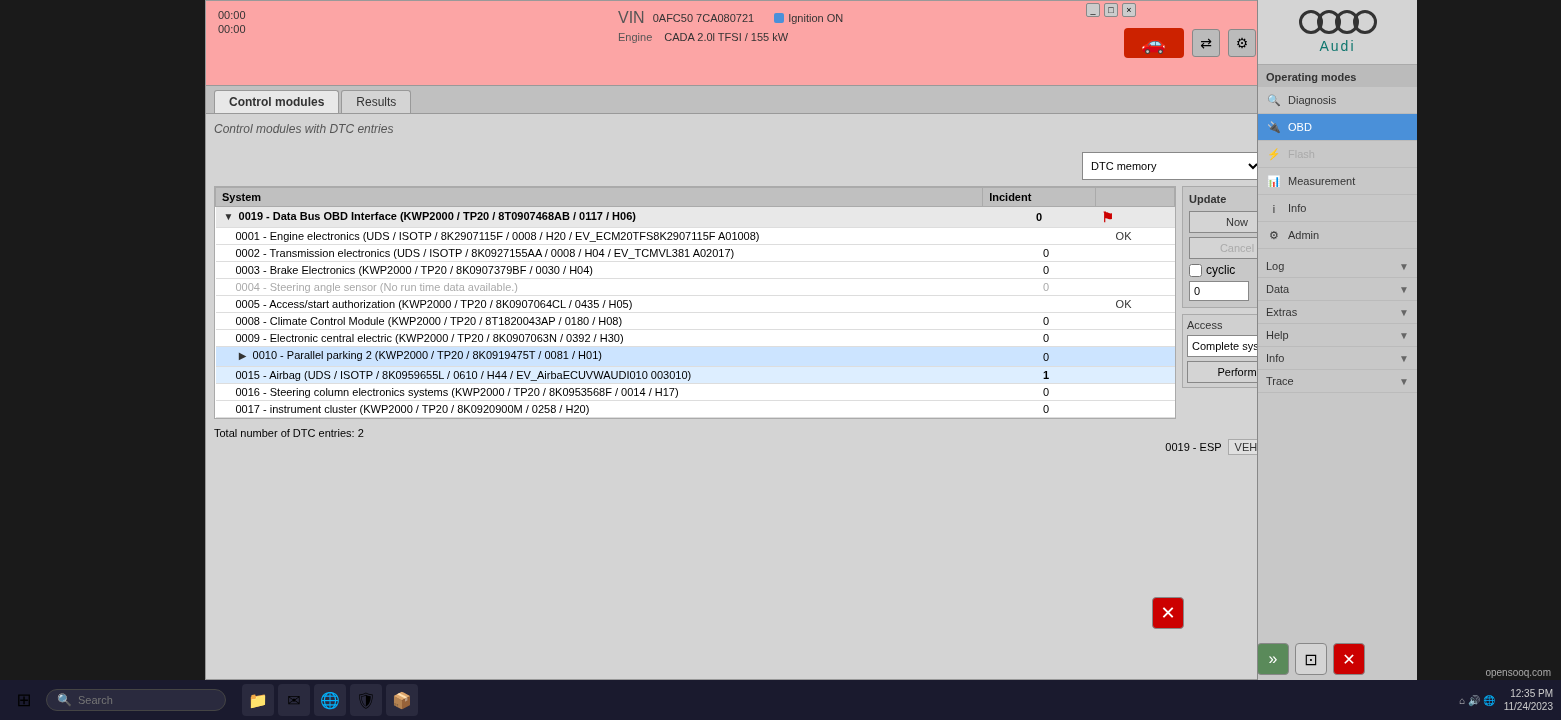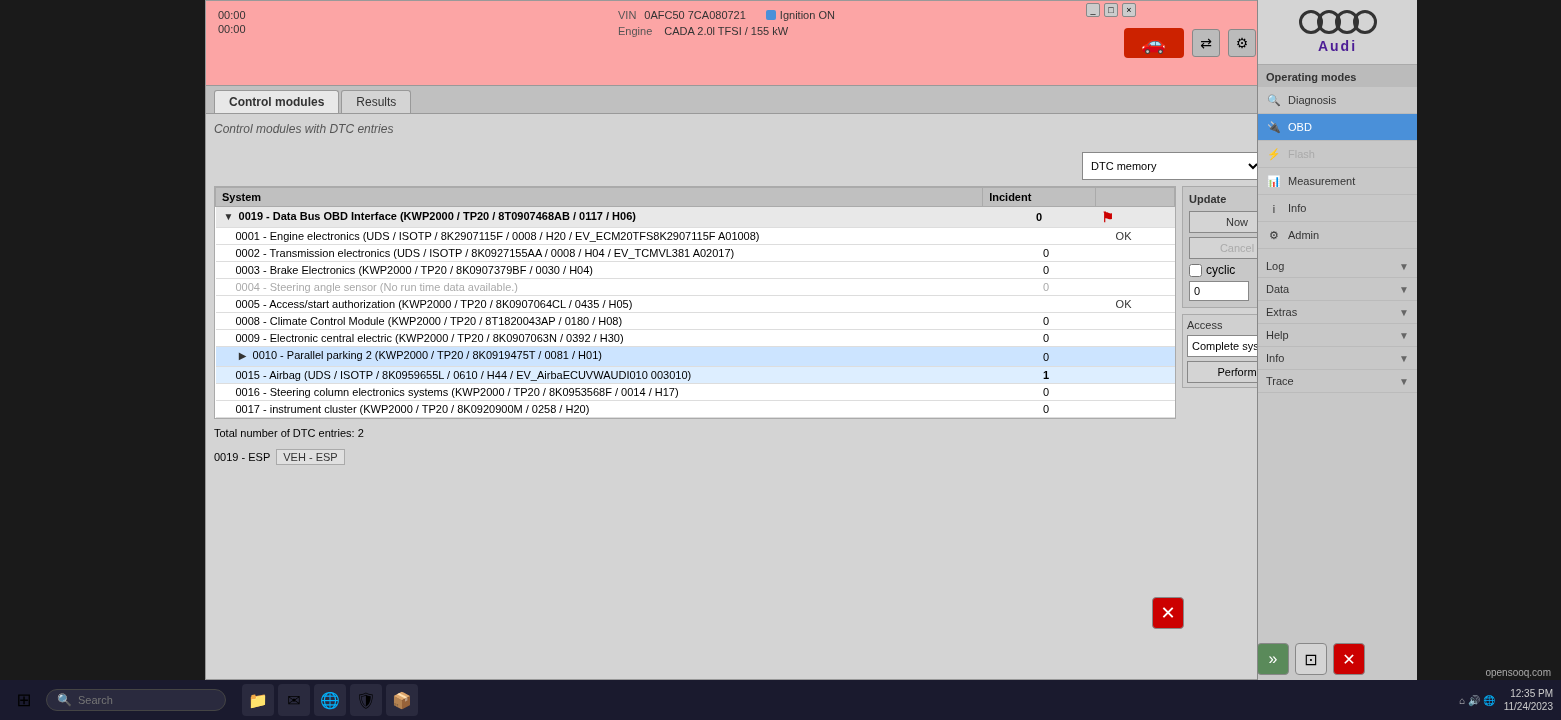--- a/index.html
+++ b/index.html
@@ -340,22 +340,22 @@
       width: 24px;
       height: 24px;
       border: 3px solid #333;
       border-radius: 50%;
       margin-left: -6px;
     }
     .ring:first-child { margin-left: 0; }
 
     .audi-text {
       font-size: 14px;
-      font-weight: bold;
-      color: #4c1d95;
+      font-weight: normal;
+      color: #0f766e;
       letter-spacing: 2px;
       text-align: right;
     }
 
     
     .op-modes-title {
       font-size: 11px;
       font-weight: bold;
       color: #333;
       padding: 6px 8px 4px;
@@ -607,21 +607,21 @@
     <div class="header-left">
       <div class="row">
         <span>00:00</span>
       </div>
       <div class="row">
         <span>00:00</span>
       </div>
     </div>
     <div class="header-center">
       <div class="vin-row">
-        <span style="font-size:11px;color:#555;">VIN</span>
+        <span style="font-size:16px;color:#555;">VIN</span>
         <span style="font-size:11px;color:#333;margin-right:12px;">0AFC50 7CA080721</span>
         <span class="ignition-badge">
           <span class="ignition-dot"></span>
           <span>Ignition ON</span>
         </span>
       </div>
       <div class="vin-row">
         <span style="color:#555;margin-right:4px;">Engine</span>
         <span>CADA 2.0l TFSI / 155 kW</span>
       </div>
@@ -787,21 +787,21 @@
             <option>Complete syst.</option>
           </select>
           <button class="perform-btn">Perform</button>
         </div>
       </div>
     </div>
 
     <div style="margin-top:8px;font-size:11px;display:flex;align-items:center;gap:8px;">
       <span>Total number of DTC entries: 2</span>
     </div>
-    <div style="display:flex;align-items:center;gap:6px;margin-top:10px;">
+    <div style="display:flex;align-items:center;gap:6px;margin-top:0;justify-content:flex-end;">
       <span style="font-size:11px;">0019 - ESP</span>
       <span class="status-tag">VEH - ESP</span>
     </div>
   </div>
 
   <div style="position:absolute;bottom:50px;right:120px;">
     <div class="action-btn red-x-btn">✕</div>
   </div>
 </div>
 

